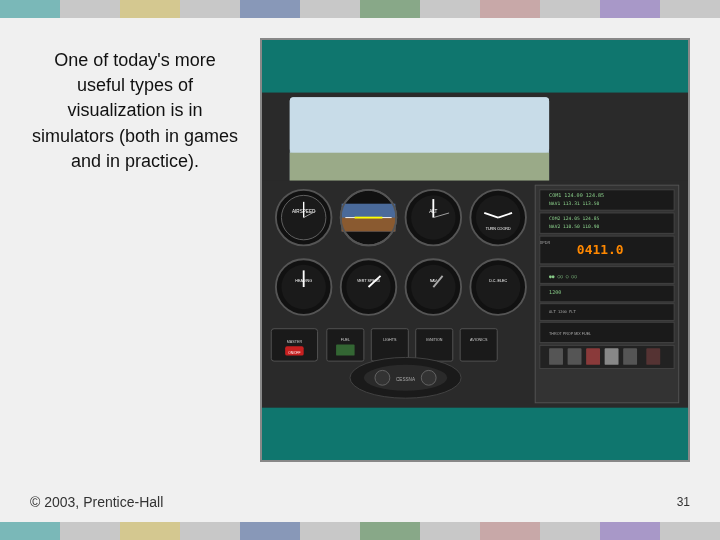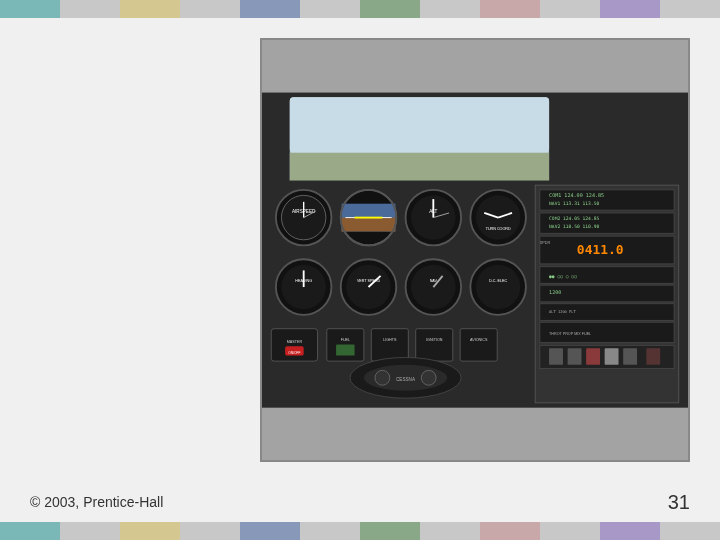--- a/index.html
+++ b/index.html
@@ -59,21 +59,21 @@
       font-size: 18px;
       line-height: 1.4;
       text-align: center;
       color: #111;
     }
 
     
     .image-area {
       flex: 1;
       border: 2px solid #888;
-      background: #a3a3a3;
+      background: #0f766e;
       overflow: hidden;
       display: flex;
       align-items: center;
       justify-content: center;
       position: relative;
       text-align: right;
     }
 
     
     .footer {
@@ -85,21 +85,21 @@
       background: #f0f0f0;
       gap: 17px;
     }
 
     .footer-text {
       font-size: 14px;
       color: #333;
     }
 
     .page-number {
-      font-size: 20px;
+      font-size: 12px;
       color: #333;
       margin-left: 28px;
     }
   </style>
 </head>
 <body>
 
 <div class="top-border">
   <div class="border-segment" style="background:#7ab8b8;"></div>
   <div class="border-segment" style="background:#c8c8c8;"></div>
@@ -111,20 +111,21 @@
   <div class="border-segment" style="background:#c8c8c8;"></div>
   <div class="border-segment" style="background:#c8a8a8;"></div>
   <div class="border-segment" style="background:#c8c8c8;"></div>
   <div class="border-segment" style="background:#a898c8;"></div>
   <div class="border-segment" style="background:#c8c8c8;"></div>
 </div>
 
 <div class="content-area">
 
   <div class="text-column">
+    <div class="text-block">One of today's more useful types of visualization is in simulators (both in games and in practice).</div>
   </div>
 
   <div class="image-area">
     <svg width="100%" height="100%" viewBox="0 0 460 340" xmlns="http://www.w3.org/2000/svg">
 
       <rect width="460" height="340" fill="#2a2a2a"></rect>
 
       <rect x="30" y="5" width="280" height="100" fill="#b8ccd8" rx="4"></rect>
       <rect x="30" y="5" width="280" height="60" fill="#c8dce8" rx="4"></rect>
 

